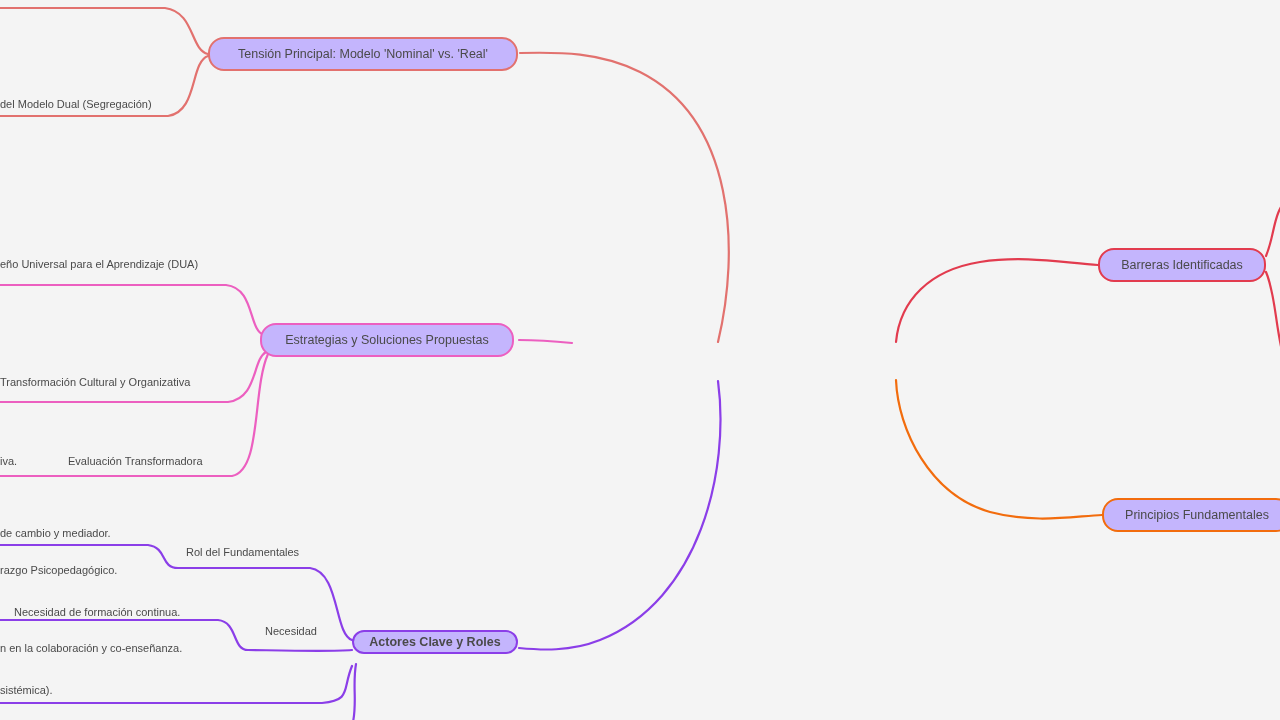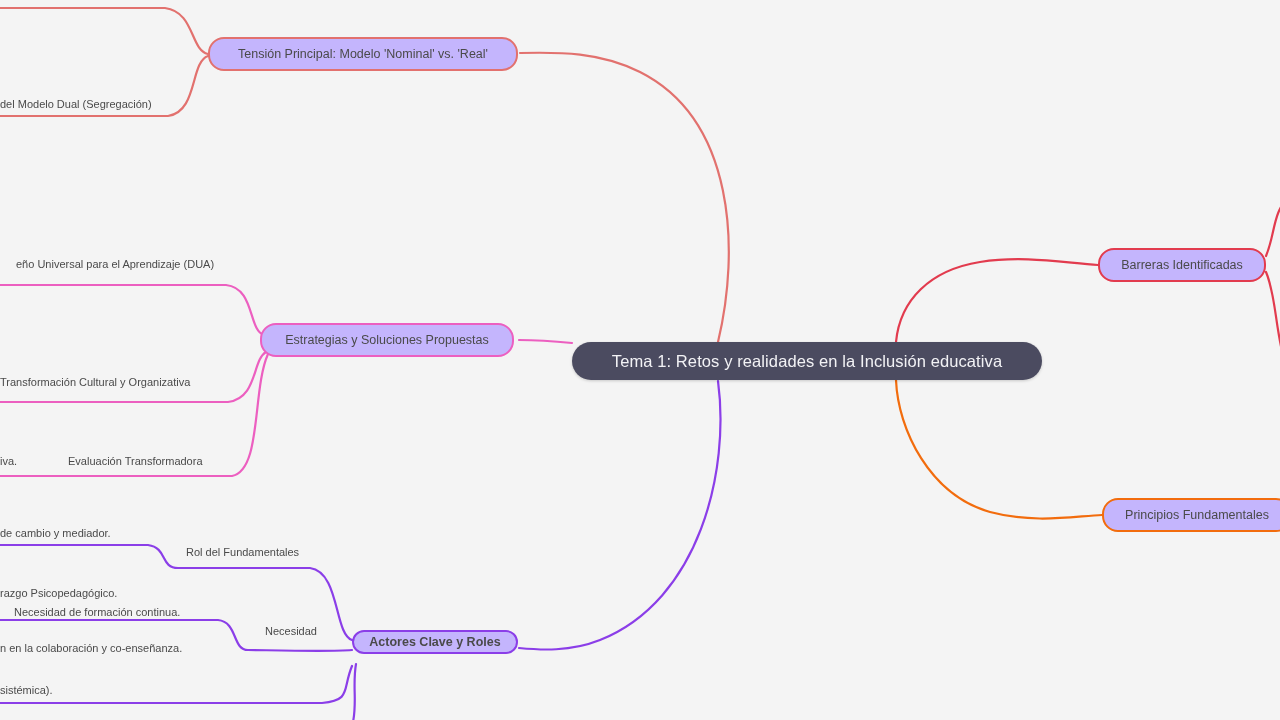--- a/index.html
+++ b/index.html
@@ -87,42 +87,39 @@
       <path d="M 266 352 C 252 360 258 398 228 402 L -10 402" fill="none" stroke="#ec5fc0" stroke-width="2.2" stroke-linecap="round" stroke-linejoin="round"></path>
       <path d="M 268 354 C 252 390 262 470 232 476 L -10 476" fill="none" stroke="#ec5fc0" stroke-width="2.2" stroke-linecap="round" stroke-linejoin="round"></path>
       <path d="M 352 640 C 334 634 340 572 310 568 L 178 568 C 160 568 168 548 148 545 L -10 545" fill="none" stroke="#8b3ee8" stroke-width="2.2" stroke-linecap="round" stroke-linejoin="round"></path>
       <path d="M 352 650 C 330 652 262 650 248 650 C 232 650 238 622 218 620 L -10 620" fill="none" stroke="#8b3ee8" stroke-width="2.2" stroke-linecap="round" stroke-linejoin="round"></path>
       <path d="M 356 664 C 352 686 358 706 352 726" fill="none" stroke="#8b3ee8" stroke-width="2.2" stroke-linecap="round" stroke-linejoin="round"></path>
       <path d="M 352 666 C 342 690 352 700 322 703 L -10 703" fill="none" stroke="#8b3ee8" stroke-width="2.2" stroke-linecap="round" stroke-linejoin="round"></path>
       <path d="M 1266 256 C 1276 232 1272 212 1290 196" fill="none" stroke="#e23b4e" stroke-width="2.2" stroke-linecap="round" stroke-linejoin="round"></path>
       <path d="M 1266 272 C 1278 300 1274 340 1292 382" fill="none" stroke="#e23b4e" stroke-width="2.2" stroke-linecap="round" stroke-linejoin="round"></path>
     </svg>
 
-  <div class="root-node" style="left: 572px; top: 342px; width: 470px; height: 38px; background: rgb(75, 75, 96); color: rgb(242, 242, 245);">
-    <span>Tema 1: Retos y realidades en la Inclusión educativa</span>
-  </div>
 
   <div id="nodes">
       <div class="branch-node" style="left: 208px; top: 37px; width: 310px; height: 34px; border-color: rgb(226, 113, 110);">
         <span>Tensión Principal: Modelo 'Nominal' vs. 'Real'</span>
       </div>
       <div class="leaf-label" style="left: 0px; top: 98px;">del Modelo Dual (Segregación)</div>
       <div class="branch-node" style="left: 260px; top: 323px; width: 254px; height: 34px; border-color: rgb(236, 95, 192);">
         <span>Estrategias y Soluciones Propuestas</span>
       </div>
-      <div class="leaf-label" style="left: 0px; top: 258px; padding-left: 16px;">eño Universal para el Aprendizaje (DUA)</div>
+      <div class="leaf-label" style="left: 0px; top: 258px;">eño Universal para el Aprendizaje (DUA)</div>
       <div class="leaf-label" style="left: 0px; top: 376px;">Transformación Cultural y Organizativa</div>
       <div class="leaf-label" style="left: 68px; top: 455px;">Evaluación Transformadora</div>
       <div class="leaf-label" style="left: 0px; top: 455px;">iva.</div>
       <div class="branch-node" style="left: 352px; top: 630px; width: 166px; height: 24px; border-color: rgb(139, 62, 232); font-weight: bold;">
         <span>Actores Clave y Roles</span>
       </div>
       <div class="leaf-label" style="left: 186px; top: 546px;">Rol del Fundamentales</div>
       <div class="leaf-label" style="left: 0px; top: 527px;">de cambio y mediador.</div>
-      <div class="leaf-label" style="left: 0px; top: 564px; margin-top: 23px;">razgo Psicopedagógico.</div>
+      <div class="leaf-label" style="left: 0px; top: 564px;">razgo Psicopedagógico.</div>
       <div class="leaf-label" style="left: 265px; top: 625px;">Necesidad</div>
       <div class="leaf-label" style="left: 14px; top: 606px;">Necesidad de formación continua.</div>
       <div class="leaf-label" style="left: 0px; top: 642px;">n en la colaboración y co-enseñanza.</div>
       <div class="leaf-label" style="left: 0px; top: 684px;">sistémica).</div>
       <div class="branch-node" style="left: 1098px; top: 248px; width: 168px; height: 34px; border-color: rgb(226, 59, 78);">
         <span>Barreras Identificadas</span>
       </div>
       <div class="branch-node" style="left: 1102px; top: 498px; width: 190px; height: 34px; border-color: rgb(242, 108, 13);">
         <span>Principios Fundamentales</span>
       </div>

